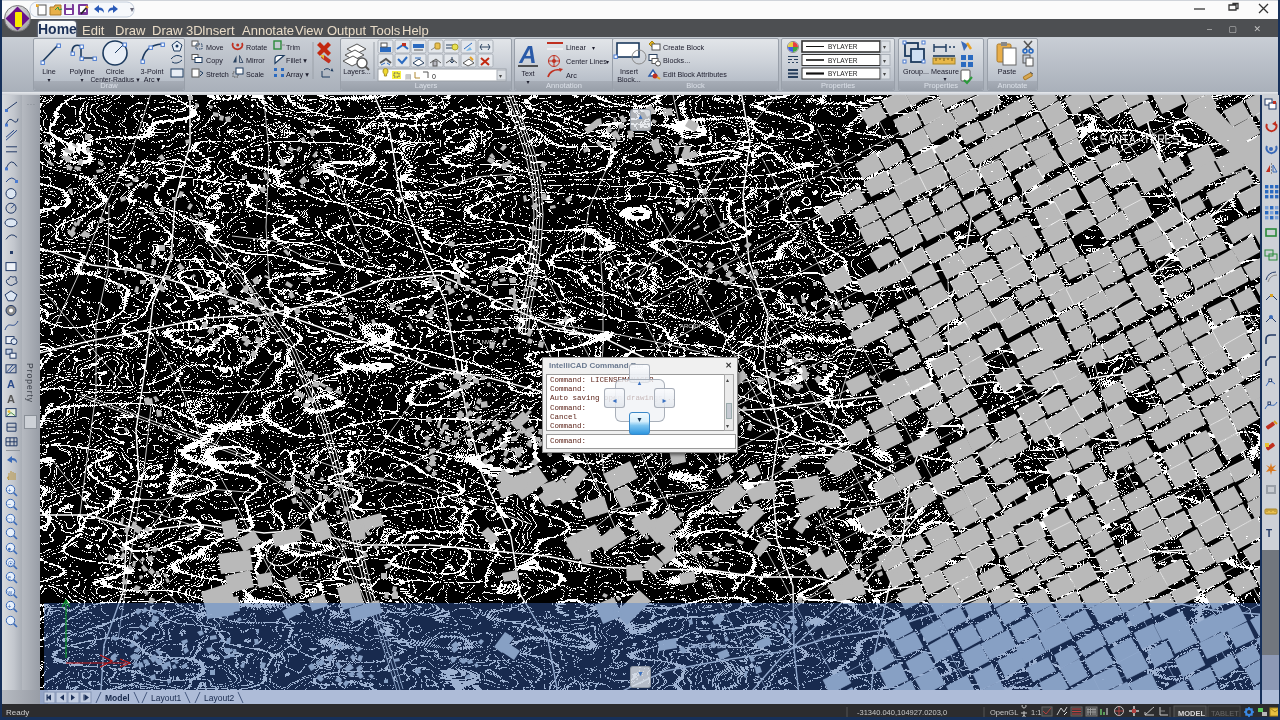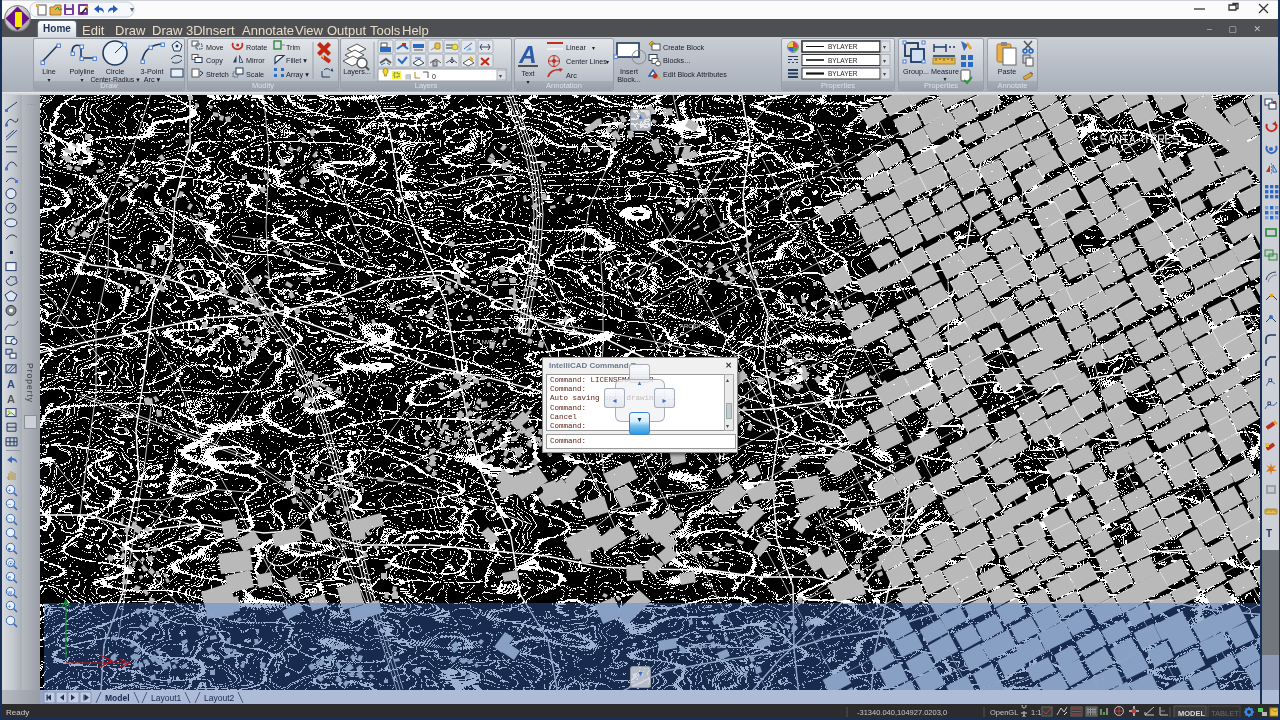--- a/index.html
+++ b/index.html
@@ -1,17 +1,17 @@
 <!DOCTYPE html>
 <html><head><meta charset="utf-8"><style>
 *{margin:0;padding:0;box-sizing:border-box}
 body{width:1280px;height:720px;position:relative;overflow:hidden;font-family:"Liberation Sans",sans-serif;background:#16305a}
 #titlebar{position:absolute;left:2px;top:0;width:1276px;height:19px;background:#fbfbfb;border-top:1px solid #d0d4da}
 #menubar{position:absolute;left:2px;top:19px;width:1276px;height:18px;background:#4d4f52}
-#hometab{position:absolute;left:36px;top:2px;width:38px;height:16px;background:linear-gradient(#fdfdfd,#e8ebef 55%,#d5dae2);border-radius:3px 3px 0 0;color:#1c3058;font-size:10px;font-weight:bold;text-align:center;line-height:16px;box-shadow:0 0 2px #9ad}
+#hometab{position:absolute;left:36px;top:2px;width:38px;height:16px;background:linear-gradient(#fdfdfd,#e8ebef 55%,#d5dae2);border-radius:3px 3px 0 0;color:#1c3058;font-size:14px;font-weight:bold;text-align:center;line-height:16px;box-shadow:0 0 2px #9ad}
 .mi{position:absolute;top:4px;color:#e9dcc8;font-size:13px}
 #ribbon{position:absolute;left:2px;top:37px;width:1276px;height:55px;background:linear-gradient(#c9ced5,#b7bdc6 55%,#a9b0ba)}
 .pan{position:absolute;top:1px;height:53px;background:linear-gradient(#e2e5e9,#cdd2d9 45%,#b9c0ca 80%,#b2b9c4);border:1px solid #989fa9;border-radius:2px}
 .plab{position:absolute;left:0;bottom:0;width:100%;height:9px;background:linear-gradient(#a7adb7,#99a0aa);font-size:7.5px;color:#dbe0e8;text-align:center;line-height:9px;border-radius:0 0 2px 2px}
 #ribsvg{position:absolute;left:2px;top:37px}
 #sep92{position:absolute;left:2px;top:92px;width:1276px;height:3px;background:linear-gradient(#e8eaee,#c8ccd2)}
 #canvas{position:absolute;left:40px;top:95px;width:1220px;height:595px;background:#000}
 #ltool{position:absolute;left:2px;top:95px;width:20px;height:609px;background:linear-gradient(90deg,#d8dbdf,#c2c6cd 60%,#a9aeb6)}
 #lprop{position:absolute;left:22px;top:95px;width:18px;height:595px;background:linear-gradient(90deg,#b6bac1,#989da6)}
 #lproptext{position:absolute;left:3px;top:268px;writing-mode:vertical-rl;font-size:8.5px;color:#3a3f48;letter-spacing:1px}
@@ -104,28 +104,28 @@
     <span class="mi" style="left:293px">View</span>
     <span class="mi" style="left:325px">Output</span>
     <span class="mi" style="left:368px">Tools</span>
     <span class="mi" style="left:400px">Help</span>
     <span style="position:absolute;right:10px;top:5px;color:#c4c4c4;font-size:9px;letter-spacing:7px">‒ ▢ ✕</span>
   </div>
 <div id="ribbon">
     <div class="pan" style="left:31px;width:152px">
       <div class="plab">Draw</div>
     </div>
-    <div class="pan" style="left:185px;width:152px">
-      <div class="plab">Modify</div>
-    </div>
     <div class="pan" style="left:338px;width:172px">
       <div class="plab">Layers</div>
     </div>
     <div class="pan" style="left:512px;width:100px">
       <div class="plab">Annotation</div>
+    </div>
+    <div class="pan" style="left:610px;width:167px">
+      <div class="plab">Block</div>
     </div>
     <div class="pan" style="left:779px;width:114px">
       <div class="plab">Properties</div>
     </div>
     <div class="pan" style="left:896px;width:86px">
       <div class="plab">Properties</div>
     </div>
     <div class="pan" style="left:985px;width:51px">
       <div class="plab">Annotate</div>
     </div>

